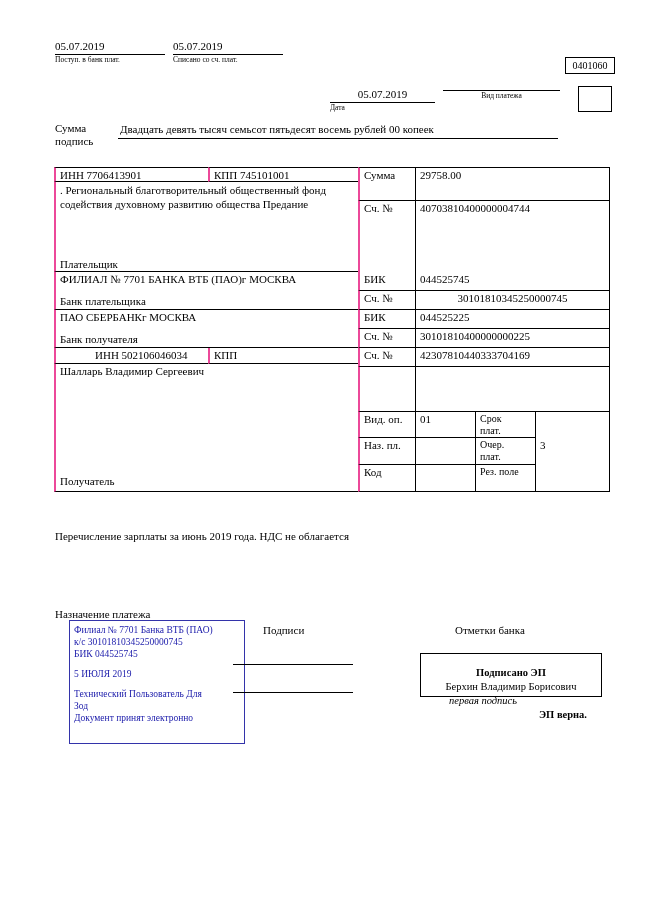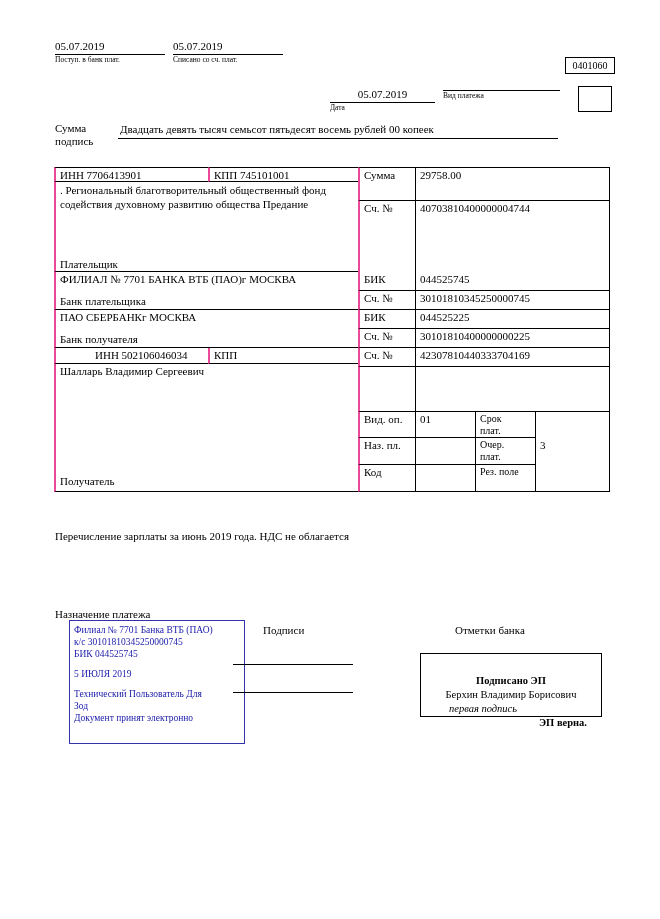--- a/index.html
+++ b/index.html
@@ -76,26 +76,26 @@
     box-sizing: border-box;
     line-height: 12px;
   }
   #signatures-label { left: 263px; top: 624px; font-size: 11px; }
   #sig-line1 { left: 233px; top: 664px; width: 120px; border-bottom: 1px solid #000; }
   #sig-line2 { left: 233px; top: 692px; width: 120px; border-bottom: 1px solid #000; }
 
   #bank-marks-label { left: 455px; top: 624px; font-size: 11px; }
   #ep-box {
     left: 420px; top: 653px;
-    width: 182px; height: 64px;
+    width: 182px; height: 44px;
     border: 1px solid #000;
     text-align: center;
     font-size: 10.5px;
     box-sizing: border-box;
-    padding-top: 20px;
+    padding-top: 12px;
     line-height: 14px;
   }
   .ital { font-style: italic; }
 </style>
 </head>
 <body>
 
 <div class="page">
 
   <div class="abs" id="top-dates">
@@ -116,21 +116,21 @@
 
   <div class="abs" id="date-field">
     <div class="txt" style="text-align:center;">05.07.2019</div>
     <div style="border-bottom:1px solid #000;width:105px;height:2px;"></div>
     <div class="lbl-small">Дата</div>
   </div>
 
   <div class="abs" id="paytype-field">
     <div class="txt" style="text-align:center;"></div>
     <div style="border-bottom:1px solid #000;width:117px;height:2px;"></div>
-    <div class="lbl-small" style="">Вид платежа</div>
+    <div class="lbl-small" style="text-align:center;">Вид платежа</div>
   </div>
   <div class="abs" id="paytype-box"></div>
 
   <div class="abs" id="sum-words-label">
     <div class="txt">Сумма</div>
     <div class="txt">подпись</div>
   </div>
   <div class="abs txt" id="sum-words-val">Двадцать девять тысяч семьсот пятьдесят восемь рублей 00 копеек</div>
   <div class="abs" id="sum-words-line"></div>
 
@@ -175,21 +175,21 @@
     </div>
     <div class="cell bl br bb pad" style="left:304px;top:105px;width:58px;height:19px;">
       <span>БИК</span>
     </div>
     <div class="cell br bb pad" style="left:362px;top:105px;width:194px;height:19px;">
       <span>044525745</span>
     </div>
     <div class="cell bl br bb pad" style="left:304px;top:124px;width:58px;height:19px;">
       <span>Сч. №</span>
     </div>
-    <div class="cell br bb pad" style="left:362px;top:124px;width:194px;height:19px;">
+    <div class="cell br bb pad" style="left:362px;top:124px;width:194px;height:19px;text-align:center;">
       <span>30101810345250000745</span>
     </div>
 
     <div class="cell bl pad" style="left:0;top:143px;width:304px;height:22px;">
       <span>ПАО СБЕРБАНКг МОСКВА</span>
     </div>
     <div class="cell bl bb pad" style="left:0;top:165px;width:304px;height:16px;">
       <span>Банк получателя</span>
     </div>
     <div class="cell bl br bb pad" style="left:304px;top:143px;width:58px;height:19px;">

